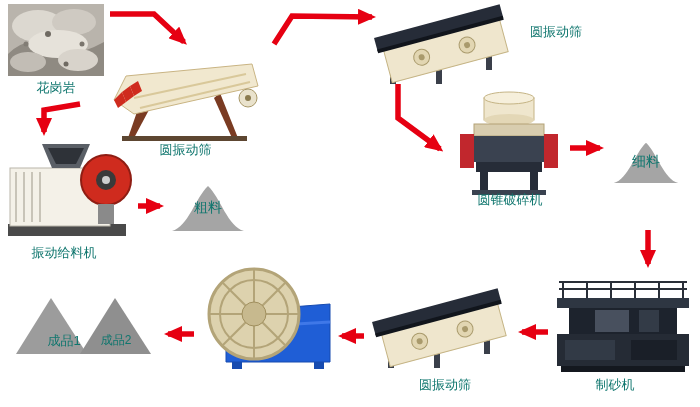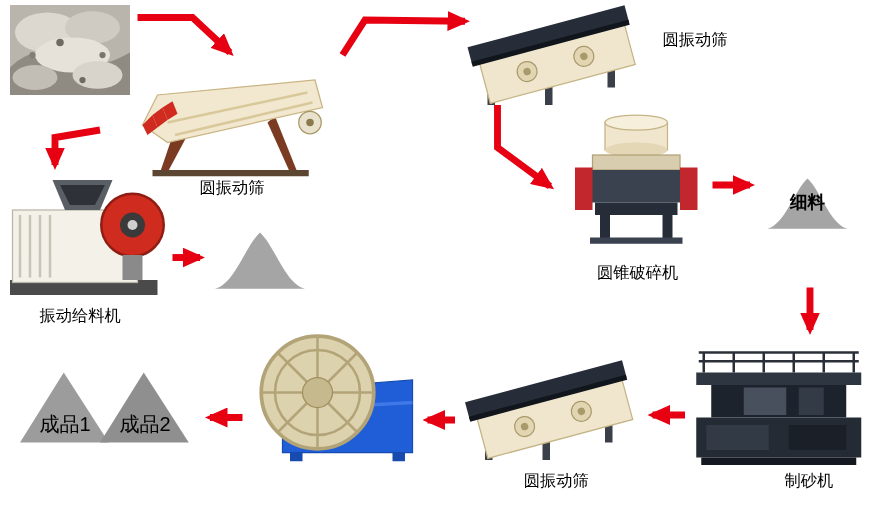--- a/index.html
+++ b/index.html
@@ -4,23 +4,23 @@
 <style>
   html,body{margin:0;padding:0;background:#fff;}
   #canvas{
     position:relative;width:700px;height:407px;background:#ffffff;
     font-family:"Liberation Sans","DejaVu Sans",sans-serif;overflow:hidden;
   }
   .node{position:absolute;}
   .node svg{display:block;overflow:visible;}
   .label{
     position:absolute;text-align:center;font-size:13px;line-height:15px;
-    color:#000000;white-space:nowrap;
+    color:#0f766e;white-space:nowrap;
   }
-  .pile-label{font-weight:bold;font-size:14px;}
+  .pile-label{font-weight:normal;font-size:14px;}
   #arrow-layer{position:absolute;left:0;top:0;width:700px;height:407px;pointer-events:none;}
   .flow-arrow{fill:none;stroke:var(--arrow,#e60012);stroke-width:5.5;}
   .arrow-head{fill:var(--arrow,#e60012);}
 </style>
 </head>
 <body>
 
 <div id="canvas">
 
   <div class="node" style="left:8px;top:4px;width:96px;height:72px">
@@ -31,20 +31,21 @@
       <ellipse cx="66" cy="18" rx="22" ry="13" fill="#cfcac2"></ellipse>
       <ellipse cx="50" cy="40" rx="30" ry="14" fill="#e6e2da"></ellipse>
       <ellipse cx="20" cy="58" rx="18" ry="10" fill="#c2bdb5"></ellipse>
       <ellipse cx="70" cy="56" rx="20" ry="11" fill="#d8d3cb"></ellipse>
       <circle cx="40" cy="30" r="3" fill="#6f6a62"></circle>
       <circle cx="74" cy="40" r="2.5" fill="#7a756d"></circle>
       <circle cx="18" cy="40" r="2.5" fill="#827d75"></circle>
       <circle cx="58" cy="60" r="2.5" fill="#6f6a62"></circle>
     </svg>
   </div>
+  <div class="label" style="left:8px;top:80px;width:96px">花岗岩</div>
 
   <div class="node" style="left:110px;top:48px;width:150px;height:95px">
     <svg width="150" height="95" viewBox="0 0 150 95">
       <path d="M30,55 L18,90 h6 L40,60 Z" fill="#7a3b22"></path>
       <path d="M110,45 L128,90 h-6 L104,50 Z" fill="#7a3b22"></path>
       <rect x="12" y="88" width="125" height="5" fill="#5d4631"></rect>
       <polygon points="4,52 16,28 142,16 148,38 24,66" fill="#f1e8cf" stroke="#c9b483" stroke-width="1"></polygon>
       <line x1="30" y1="60" x2="140" y2="34" stroke="#d9c89a" stroke-width="2"></line>
       <line x1="24" y1="50" x2="136" y2="26" stroke="#d9c89a" stroke-width="2"></line>
       <polygon points="4,52 12,44 16,54 8,60" fill="#cf2b1e"></polygon>
@@ -74,20 +75,21 @@
       <rect x="96" y="66" width="16" height="20" fill="#8a8a8a"></rect>
     </svg>
   </div>
   <div class="label" style="left:8px;top:245px;width:112px">振动给料机</div>
 
   <div class="node" style="left:170px;top:183px;width:76px;height:50px">
     <svg width="76" height="50" viewBox="0 0 76 50">
       <path d="M2,48 C18,44 26,14 38,3 C50,14 58,44 74,48 Z" fill="#a5a5a5"></path>
     </svg>
   </div>
+  <div class="label pile-label" style="left:170px;top:200px;width:76px">粗料</div>
 
   <div class="node" style="left:374px;top:4px;width:140px;height:82px">
     <svg width="140" height="82" viewBox="0 0 140 82">
       <rect x="16" y="62" width="6" height="18" fill="#3a3f4a"></rect>
       <rect x="62" y="56" width="6" height="24" fill="#3a3f4a"></rect>
       <rect x="112" y="36" width="6" height="30" fill="#3a3f4a"></rect>
       <g transform="rotate(-15 70 40)">
         <rect x="10" y="30" width="120" height="34" fill="#efe6cd" stroke="#c5b485"></rect>
         <rect x="4" y="16" width="130" height="14" fill="#262c38"></rect>
         <rect x="4" y="28" width="130" height="4" fill="#11151c"></rect>
@@ -108,21 +110,21 @@
       <rect x="22" y="34" width="70" height="12" fill="#d8cdaf" stroke="#b3a277"></rect>
       <rect x="18" y="46" width="78" height="26" fill="#3a4250"></rect>
       <rect x="8" y="44" width="14" height="34" fill="#c1272d"></rect>
       <rect x="92" y="44" width="14" height="34" fill="#c1272d"></rect>
       <rect x="24" y="72" width="66" height="10" fill="#262c38"></rect>
       <rect x="28" y="82" width="8" height="20" fill="#262c38"></rect>
       <rect x="78" y="82" width="8" height="20" fill="#262c38"></rect>
       <rect x="20" y="100" width="74" height="5" fill="#3a4250"></rect>
     </svg>
   </div>
-  <div class="label" style="left:455px;top:210px;width:110px">圆锥破碎机</div>
+  <div class="label" style="left:455px;top:192px;width:110px">圆锥破碎机</div>
 
   <div class="node" style="left:612px;top:140px;width:68px;height:45px">
     <svg width="68" height="45" viewBox="0 0 76 50">
       <path d="M2,48 C18,44 26,14 38,3 C50,14 58,44 74,48 Z" fill="#a5a5a5"></path>
     </svg>
   </div>
   <div class="label pile-label" style="left:612px;top:154px;width:68px">细料</div>
 
   <div class="node" style="left:553px;top:276px;width:140px;height:98px">
     <svg width="140" height="98" viewBox="0 0 140 98">
@@ -139,21 +141,21 @@
       <rect x="4" y="22" width="132" height="10" fill="#2e3642"></rect>
       <rect x="16" y="32" width="108" height="26" fill="#1d232d"></rect>
       <rect x="42" y="34" width="34" height="22" fill="#48505e"></rect>
       <rect x="86" y="34" width="20" height="22" fill="#333b47"></rect>
       <rect x="4" y="58" width="132" height="32" fill="#252b35"></rect>
       <rect x="12" y="64" width="50" height="20" fill="#323a46"></rect>
       <rect x="78" y="64" width="46" height="20" fill="#1a1f28"></rect>
       <rect x="8" y="90" width="124" height="6" fill="#14181f"></rect>
     </svg>
   </div>
-  <div class="label" style="left:597px;top:377px;width:100px">制砂机</div>
+  <div class="label" style="left:565px;top:377px;width:100px">制砂机</div>
 
   <div class="node" style="left:372px;top:288px;width:140px;height:82px">
     <svg width="140" height="82" viewBox="0 0 140 82">
       <rect x="16" y="62" width="6" height="18" fill="#3a3f4a"></rect>
       <rect x="62" y="56" width="6" height="24" fill="#3a3f4a"></rect>
       <rect x="112" y="36" width="6" height="30" fill="#3a3f4a"></rect>
       <g transform="rotate(-15 70 40)">
         <rect x="10" y="30" width="120" height="34" fill="#efe6cd" stroke="#c5b485"></rect>
         <rect x="4" y="16" width="130" height="14" fill="#262c38"></rect>
         <rect x="4" y="28" width="130" height="4" fill="#11151c"></rect>
@@ -187,22 +189,22 @@
   <div class="node" style="left:14px;top:296px;width:75px;height:60px">
     <svg width="75" height="60" viewBox="0 0 75 60">
       <polygon points="37,2 73,58 2,58" fill="#9c9c9c"></polygon>
     </svg>
   </div>
   <div class="node" style="left:78px;top:296px;width:75px;height:60px">
     <svg width="75" height="60" viewBox="0 0 75 60">
       <polygon points="37,2 73,58 2,58" fill="#8f8f8f"></polygon>
     </svg>
   </div>
-  <div class="label" style="left:20px;top:333px;width:64px;font-size:16px">成品1</div>
-  <div class="label" style="left:84px;top:333px;width:64px;font-size:16px">成品2</div>
+  <div class="label" style="left:32px;top:333px;width:64px;font-size:13px">成品1</div>
+  <div class="label" style="left:84px;top:333px;width:64px;font-size:12px">成品2</div>
 
   <svg id="arrow-layer" viewBox="0 0 700 407">
     <defs>
       <marker id="ah" markerUnits="userSpaceOnUse" markerWidth="18" markerHeight="16" refX="14" refY="8" orient="auto">
         <path class="arrow-head" d="M0,0 L18,8 L0,16 Z"></path>
       </marker>
     </defs>
     <polyline class="flow-arrow" points="110,14 154,14 184,42" marker-end="url(#ah)"></polyline>
     <polyline class="flow-arrow" points="80,104 44,110 44,132" marker-end="url(#ah)"></polyline>
     <polyline class="flow-arrow" points="138,206 160,206" marker-end="url(#ah)"></polyline>

